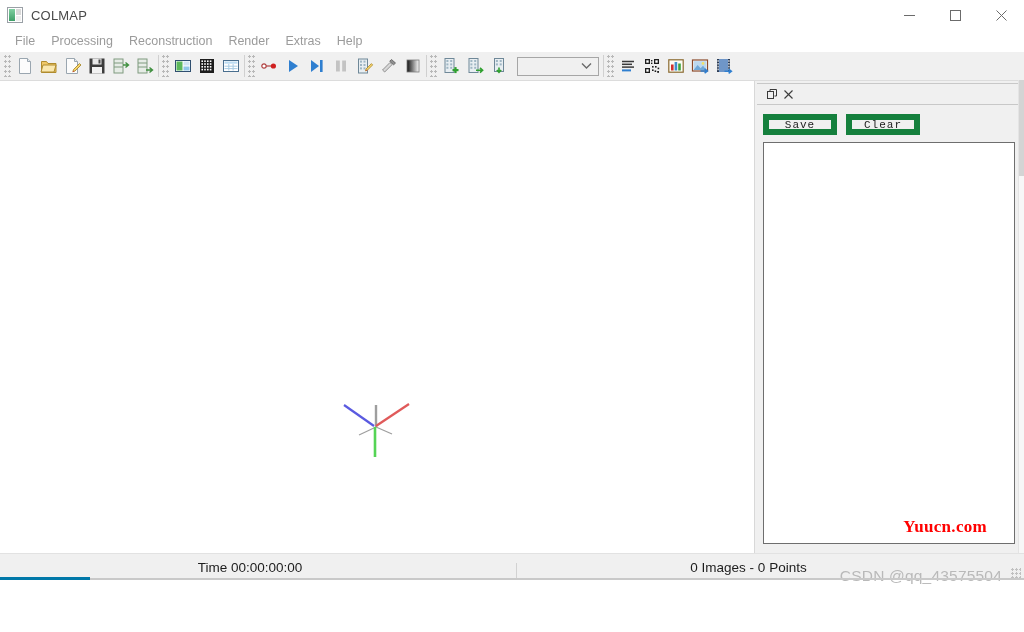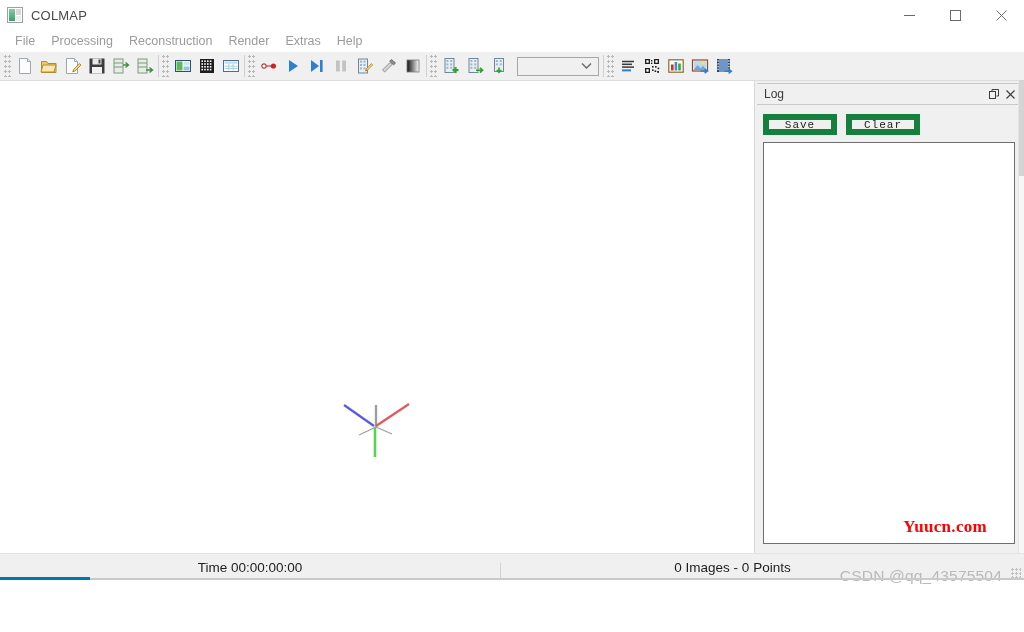--- a/index.html
+++ b/index.html
@@ -205,20 +205,21 @@
     background: #d4d4d4;
   }
 
   
   .statusbar {
     height: 26px; min-height: 26px;
     background: #f0f0f0;
     border-top: 1px solid #e2e2e2;
     display: flex; align-items: flex-end;
     position: relative;
+    gap: 16px;
   }
   .status-left {
     width: 500px;
     display: flex; align-items: center; justify-content: center;
     font-size: 13.5px; color: #1d1d1d;
     height: 26px;
   }
   .status-div {
     width: 1px; height: 17px;
     background: #d2d2d2;
@@ -590,21 +591,20 @@
         <line x1="38" y1="39" x2="8" y2="18" stroke="#5a5ae0" stroke-width="2.2"></line>
 
         <line x1="40" y1="39" x2="73" y2="17" stroke="#e05a5a" stroke-width="2.2"></line>
 
         <line x1="39" y1="40" x2="39" y2="70" stroke="#55d455" stroke-width="2.6"></line>
       </svg>
     </div>
 
     <div class="dock">
       <div class="dock-title">
-        <span class="dock-title-text">Log</span>
         <div class="dock-ctl">
           <svg width="10" height="10" viewBox="0 0 10 10">
             <rect x="0.5" y="2.5" width="6" height="7" fill="none" stroke="currentColor" stroke-width="1"></rect>
             <path d="M3 2.5V0.5h6.5V7h-2" fill="none" stroke="currentColor" stroke-width="1"></path>
           </svg>
         </div>
         <div class="dock-ctl">
           <svg width="9" height="9" viewBox="0 0 9 9">
             <line x1="0.5" y1="0.5" x2="8.5" y2="8.5" stroke="currentColor" stroke-width="1.1"></line>
             <line x1="8.5" y1="0.5" x2="0.5" y2="8.5" stroke="currentColor" stroke-width="1.1"></line>

